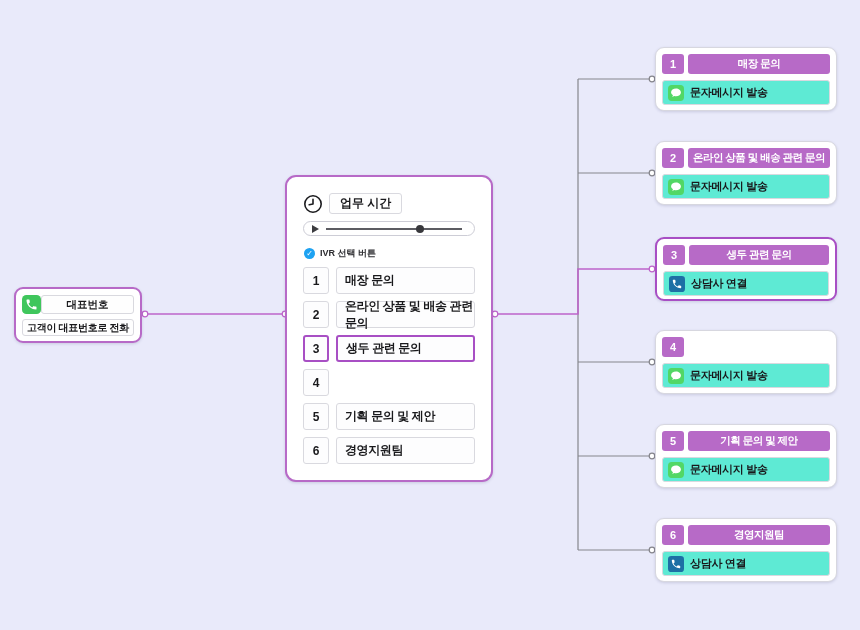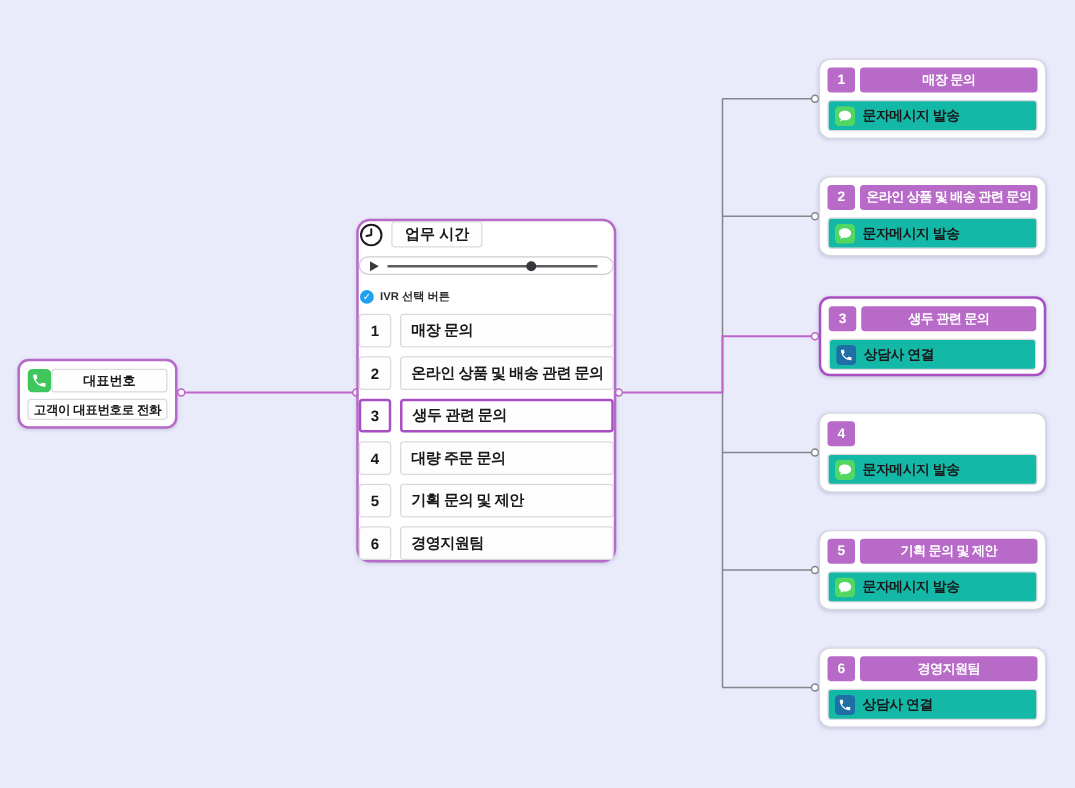--- a/index.html
+++ b/index.html
@@ -18,21 +18,21 @@
   .left-node .row1 { display:flex; gap:0; align-items:flex-end; margin-bottom:5px; }
   .left-node .ico { width:19px; height:19px; flex:0 0 19px; }
   .box { border:1px solid #d9d9df; background:#fefefe; border-radius:3px;
          display:flex; align-items:center; justify-content:center;
          font-weight:700; color:#19191c; }
   .left-node .title-box { flex:1; font-size:10.5px; height:19px; }
   .left-node .sub-box { font-size:10px; height:17px; letter-spacing:-0.3px; }
 
   
   .center-node { left:285px; top:175px; width:208px;
-                 border:2px solid var(--purple,#b561c5); border-radius:11px; padding:0; }
+                 border:2px solid var(--purple,#b561c5); border-radius:11px; padding:16px; }
   .cn-head { display:flex; align-items:center; gap:6px; margin-bottom:7px; }
   .cn-head .clk { width:20px; height:20px; }
   .cn-head .label { font-size:12px; height:21px; padding:0 10px; }
   .player { display:flex; align-items:center; height:15px; border:1px solid #cdcdd6;
             border-radius:8px; background:#fff; padding:0 8px; margin-bottom:11px; }
   .player .play { width:0; height:0; border-left:7px solid #3c3c40;
                   border-top:4.5px solid transparent; border-bottom:4.5px solid transparent;
                   margin-right:7px; }
   .player .track { flex:1; height:2px; background:#5c5c62; position:relative; margin-right:4px; }
   .player .knob { position:absolute; left:66%; top:-3px; width:8px; height:8px;
@@ -50,21 +50,21 @@
 
   
   .right-node { left:655px; width:182px; height:64px; border:1px solid #d7d7df; padding:6px; }
   .right-node.selected { border:2px solid var(--purple-strong,#a84fc4); }
   .rn-head { display:flex; gap:4px; margin-bottom:6px; }
   .rn-num, .rn-title { background:var(--purple,#b76ac7); color:#fff; border-radius:3px;
                        font-weight:700; display:flex; align-items:center; justify-content:center; }
   .rn-num { width:22px; height:20px; font-size:11px; flex:0 0 22px; }
   .rn-title { flex:1; height:20px; font-size:10.5px; letter-spacing:-0.5px; overflow:hidden; white-space:nowrap; }
   .rn-action { height:25px; justify-content:flex-start; padding-left:5px; gap:6px;
-               font-size:11px; letter-spacing:-0.3px; background:#14b8a6; }
+               font-size:11px; letter-spacing:-0.3px; background:#5eead4; }
   .rn-action .ico { width:16px; height:16px; flex:0 0 16px; }
 </style>
 </head>
 <body>
 
 <div class="canvas">
 
   <svg class="wires" width="860" height="630">
     <g stroke="#85858c" stroke-width="1.2" fill="none">
       <path d="M578 79 V550"></path>
@@ -135,21 +135,20 @@
         <div class="menu-item">
     <div class="box num">2</div>
     <div class="box lbl">온라인 상품 및 배송 관련 문의</div>
   </div>
         <div class="menu-item selected">
     <div class="box num">3</div>
     <div class="box lbl">생두 관련 문의</div>
   </div>
         <div class="menu-item">
     <div class="box num">4</div>
-    <div class="box lbl">대량 주문 문의</div>
   </div>
         <div class="menu-item">
     <div class="box num">5</div>
     <div class="box lbl">기획 문의 및 제안</div>
   </div>
         <div class="menu-item">
     <div class="box num">6</div>
     <div class="box lbl">경영지원팀</div>
   </div>
       </div>

